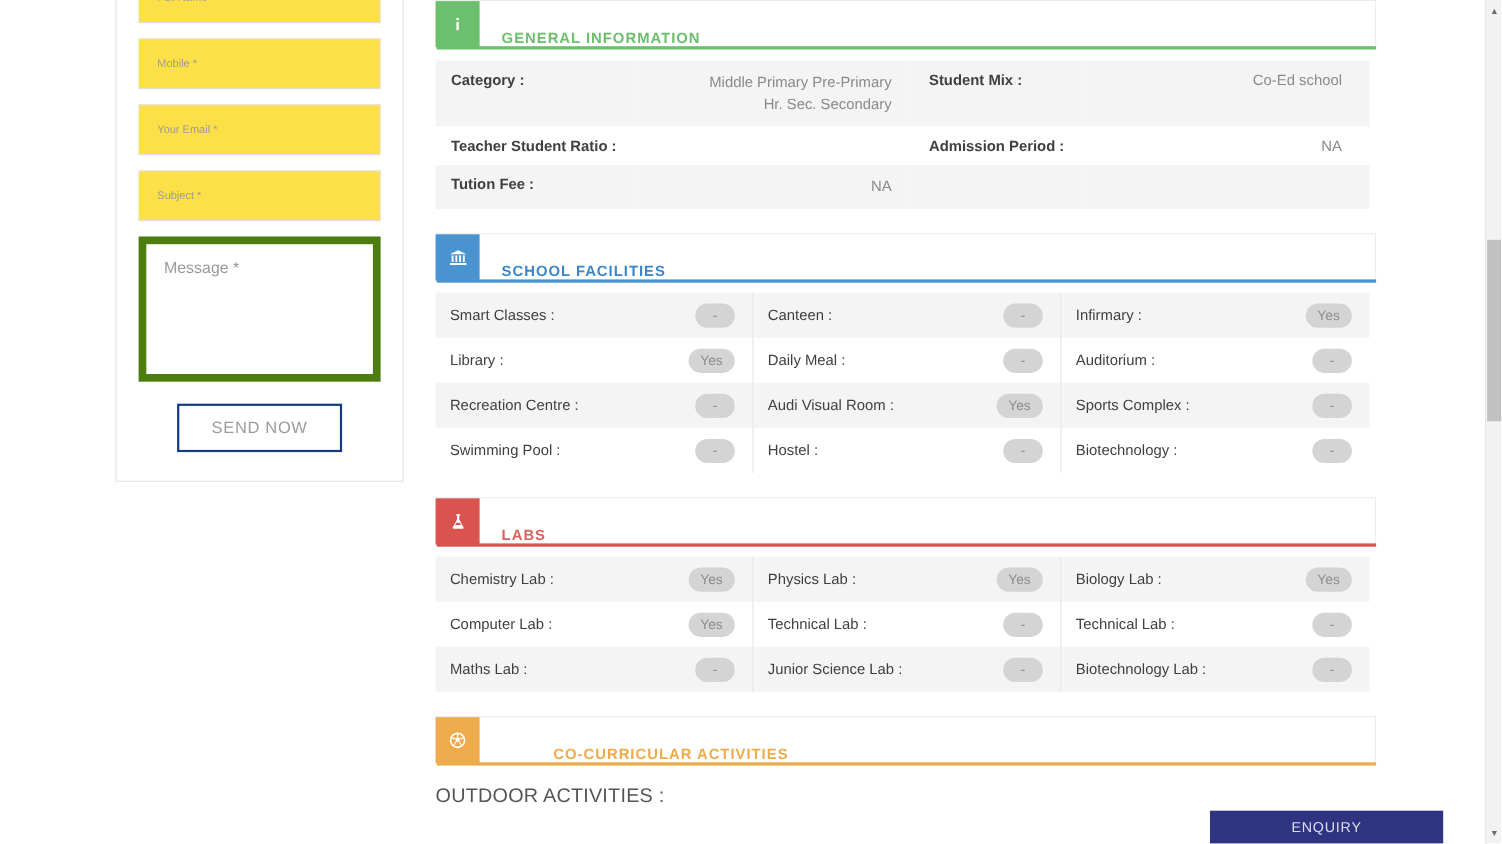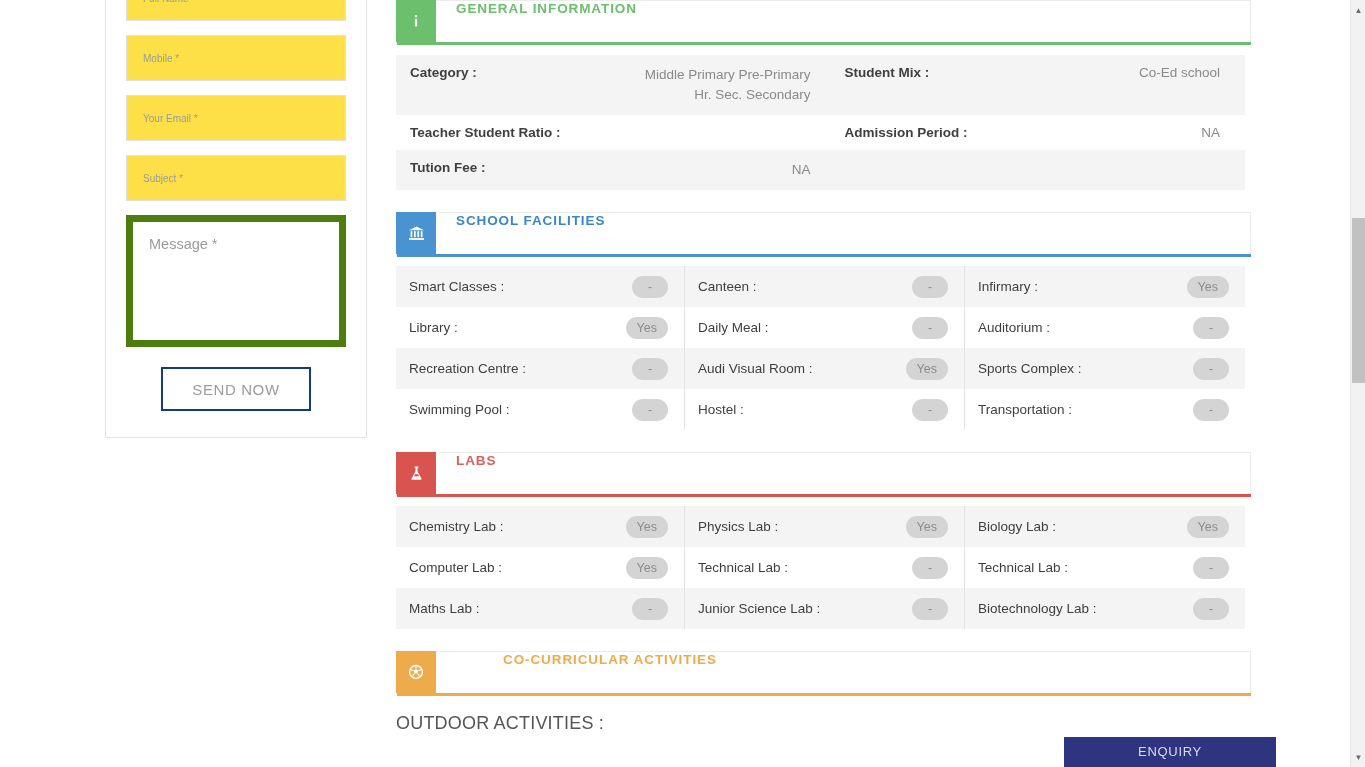--- a/index.html
+++ b/index.html
@@ -78,21 +78,21 @@
     position: absolute;
     left: 396px;
     top: 0;
     width: 855px;
   }
 
   
   .section-head {
     position: relative;
     display: flex;
-    align-items: flex-start;
+    align-items: flex-end;
     height: 42px;
     background: #ffffff;
     border: 1px solid #ececec;
     border-bottom: none;
     margin-bottom: 0;
   }
   .section-head .bar-accent {
     position: absolute;
     left: 0; right: -1px; bottom: -3px;
     height: 3px;
@@ -222,21 +222,21 @@
   #cocurricular-body {
     margin-top: 20px;
     font-size: 18px;
     color: #555;
     letter-spacing: 0.2px;
   }
 
   
   #enquiry-button {
     position: absolute;
-    left: 1064px;
+    left: 1100px;
     top: 737px;
     width: 212px;
     height: 30px;
     background: #2f3480;
     color: #dcdcf0;
     border: none;
     font-family: "Liberation Sans", sans-serif;
     font-size: 13px;
     letter-spacing: 0.7px;
     cursor: pointer;
@@ -405,21 +405,21 @@
               </div>
             </td>
         <td class="fac-col-2">
               <div class="fac-cell">
           <span class="fac-label">Hostel :</span>
           <span class="pill">-</span>
               </div>
             </td>
         <td class="fac-col-3">
               <div class="fac-cell">
-          <span class="fac-label">Transportation :</span>
+          <span class="fac-label">Biotechnology :</span>
           <span class="pill">-</span>
               </div>
             </td>
       </tr>
     </tbody>
       </table>
 
     <div class="section-head head-red">
       <div class="icon-box">
         <svg width="15" height="16" viewBox="0 0 15 16">

